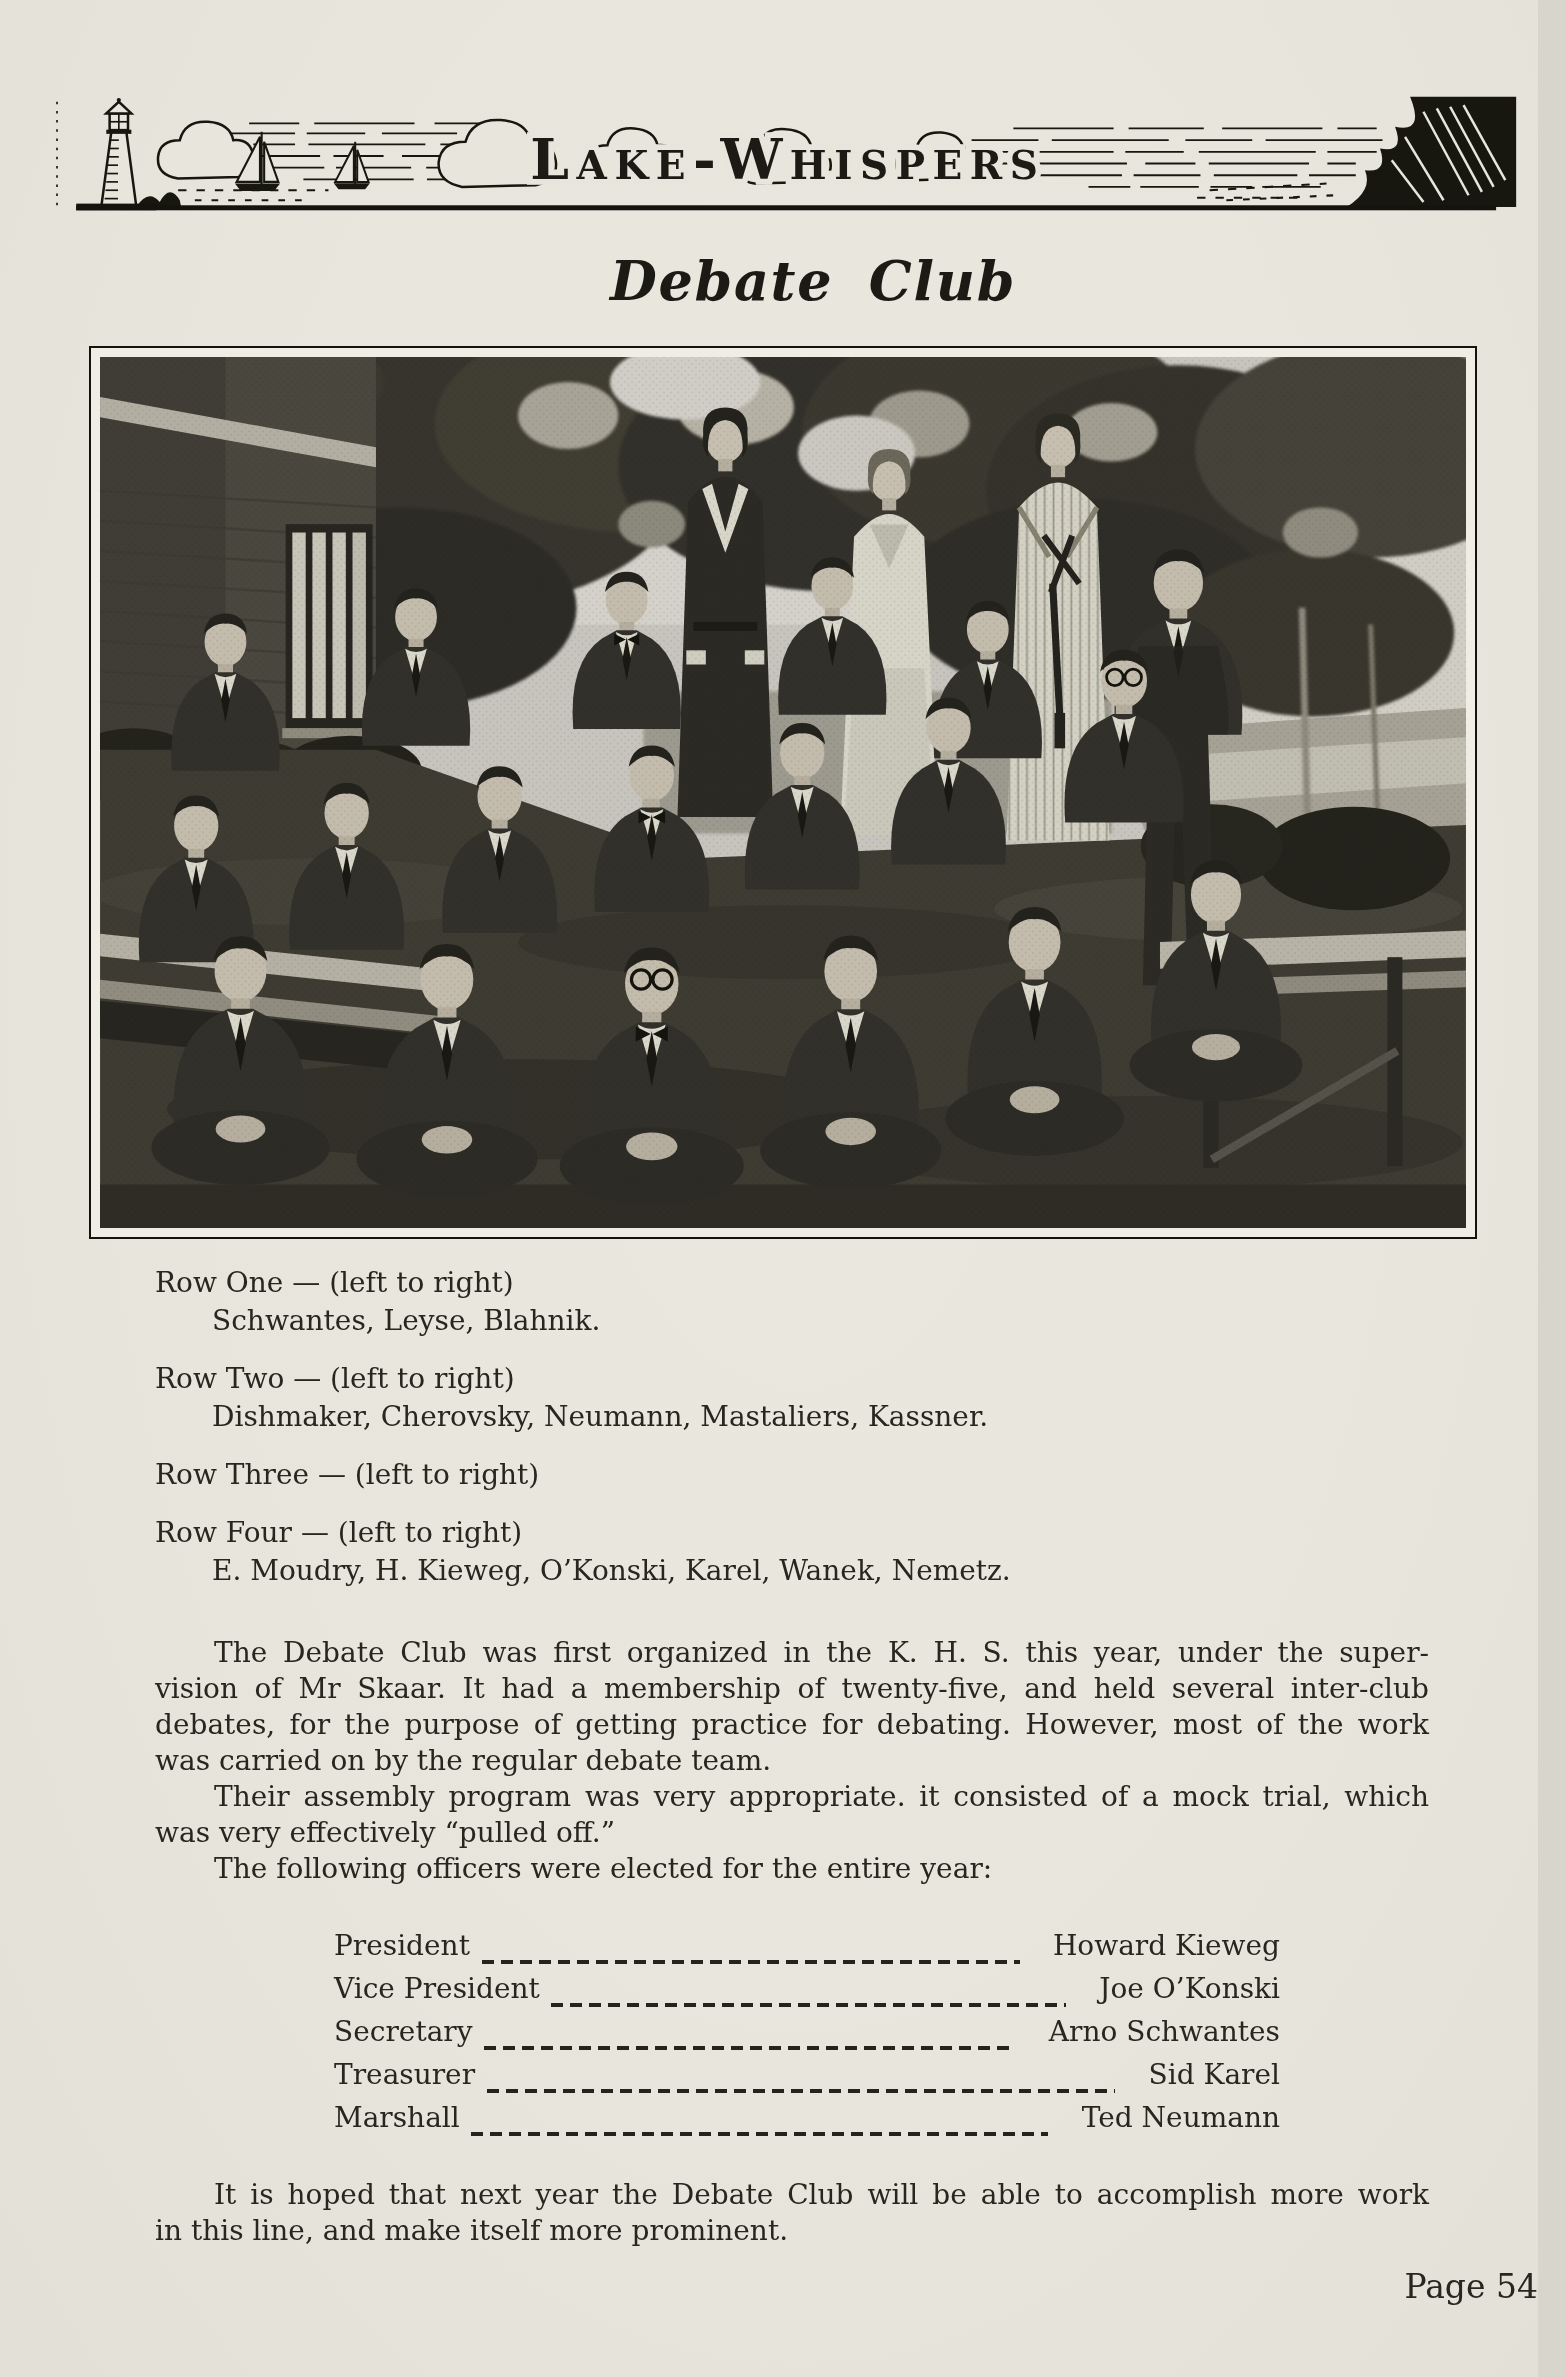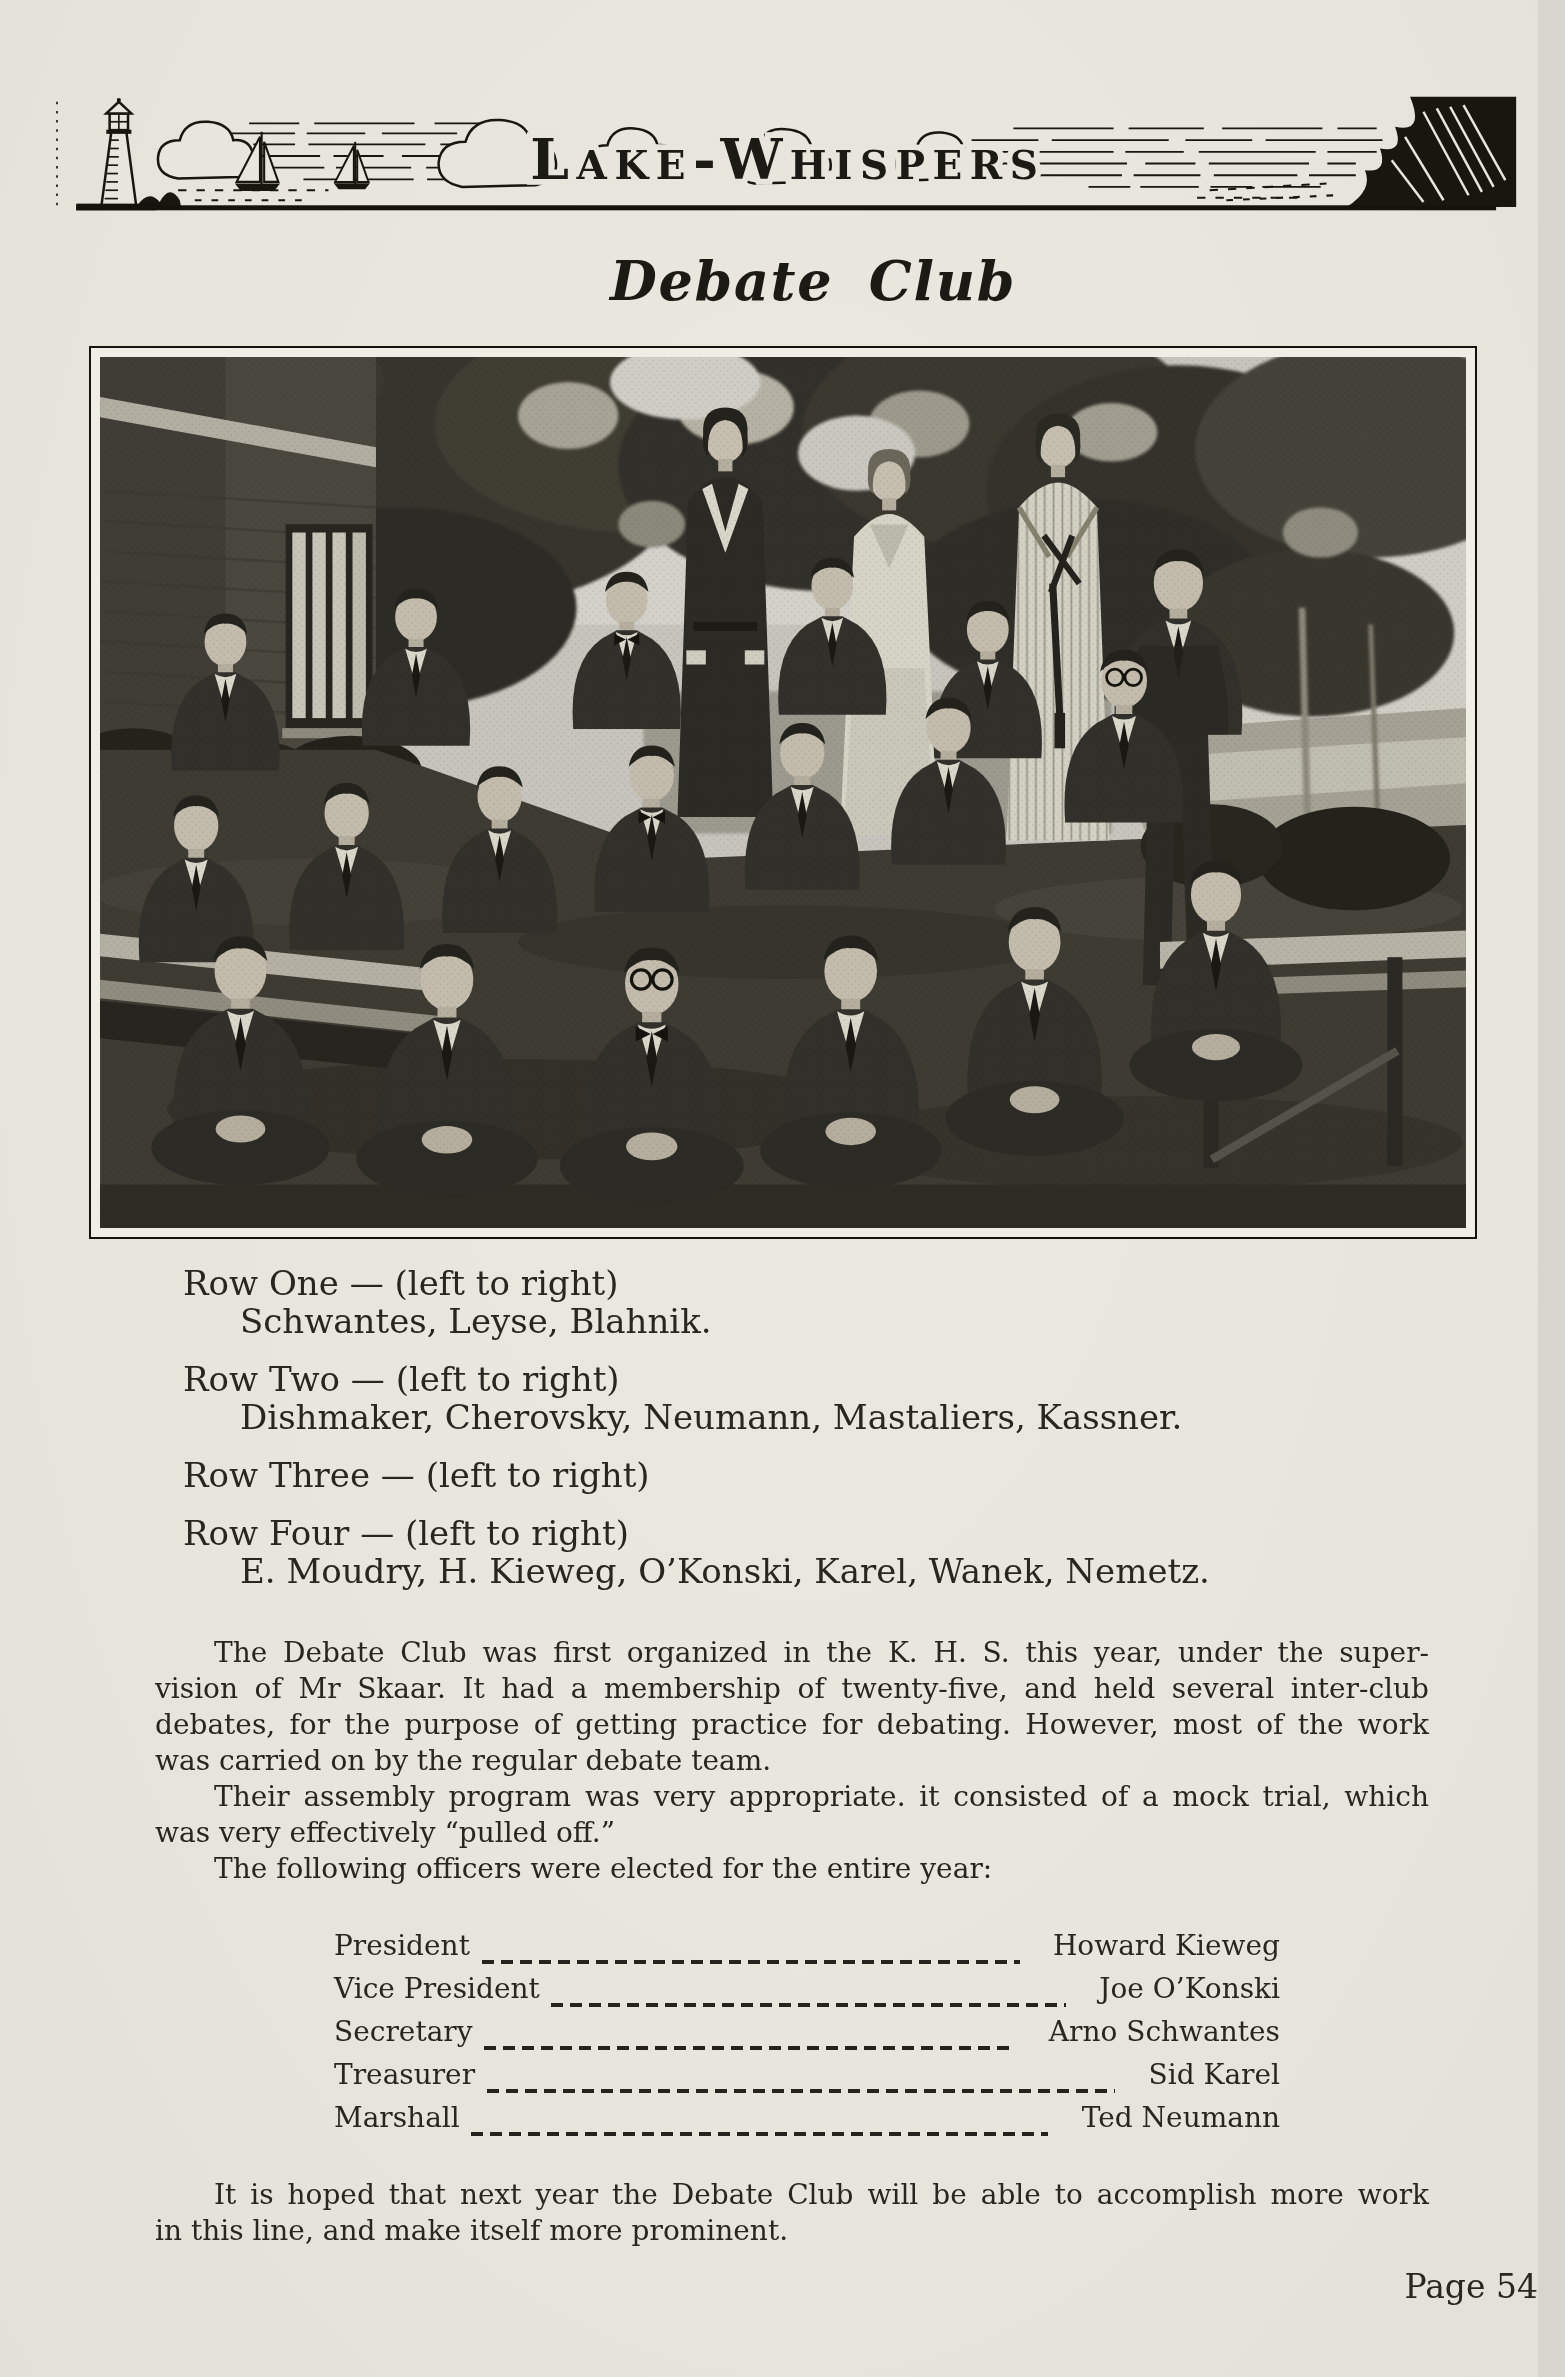--- a/index.html
+++ b/index.html
@@ -29,21 +29,21 @@
   }
   
   .photo-frame{
     position:absolute; left:89px; top:346px;
     border:2.5px solid var(--photo-frame); background:#f0ede4; padding:9.2px;
   }
   .photo-frame svg{display:block;}
   
   .captions{position:absolute; left:155px; top:1264px; width:1279px;}
   .cap-group{margin-bottom:20px;}
-  .cap-label,.cap-names{font-size:34px; line-height:38px; color:var(--text);margin-left:28px;}
+  .cap-label,.cap-names{font-size:28px; line-height:38px; color:var(--text);}
   .cap-names{padding-left:57px;}
   
   .para{position:absolute; left:155px; width:1274px; font-size:28px; line-height:36px; color:var(--text);}
   .pline{text-align:justify; text-align-last:justify;}
   .pline.last{text-align:left; text-align-last:auto;}
   .pline.indent{padding-left:59px;}
   #p1{top:1635px;} #p2{top:1779px;} #p3{top:1851px;} #p4{top:2177px;}
   
   .officers{position:absolute; left:334px; top:1929px; width:946px;}
   .off-row{display:flex; align-items:baseline; height:43px; font-size:28px; color:var(--text);}

